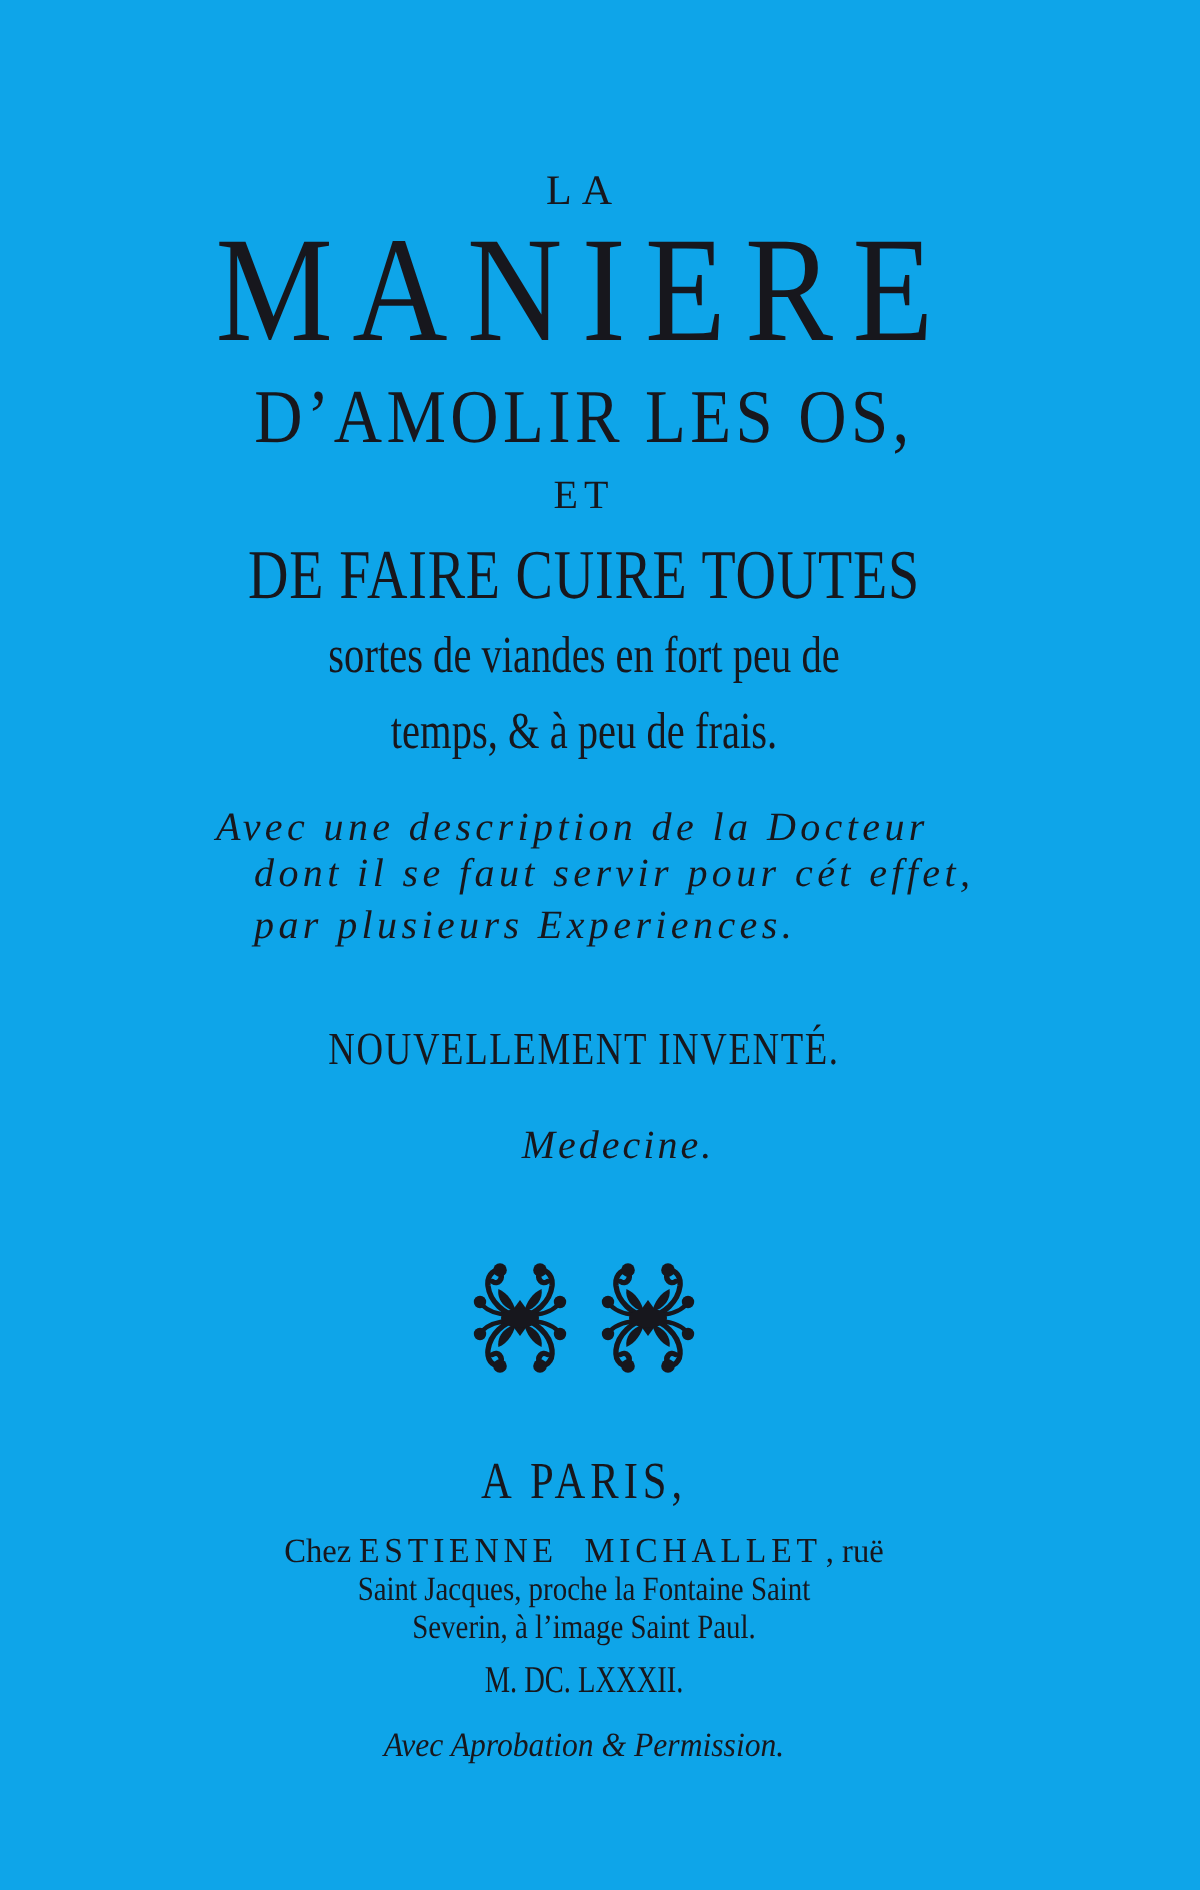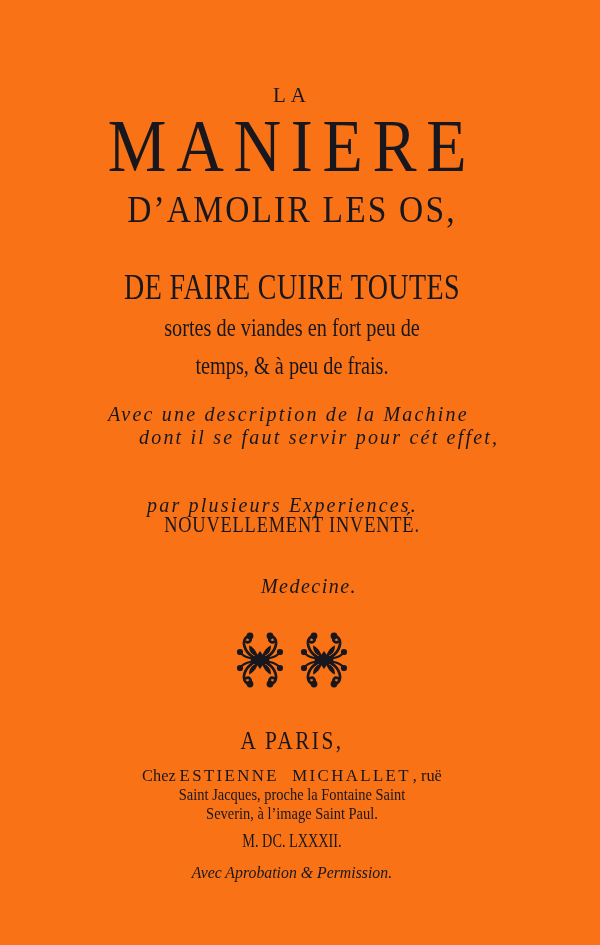--- a/index.html
+++ b/index.html
@@ -1,19 +1,19 @@
 <!DOCTYPE html>
 <html><head>
 <meta charset="utf-8">
 <style>
   html,body{margin:0;padding:0;background:#ffffff;}
   .page{
     position:relative;
     width:600px;height:945px;
-    background:#f97316;
+    background:#0ea5e9;
     color:#17171d;
     font-family:"Liberation Serif","DejaVu Serif",serif;
     overflow:hidden;
   }
   .sheet{position:absolute;left:0;top:0;width:584px;height:945px;}
   .line{
     position:absolute;left:0;right:0;
     text-align:center;white-space:nowrap;
     transform:scaleX(var(--sx,1));
     transform-origin:50% 50%;
@@ -25,50 +25,51 @@
   .it{font-style:italic;}
   
   .la        {top:83px; line-height:24px;font-size:21px;letter-spacing:5px;}
   .maniere   {top:110px;line-height:72px;font-size:75px;letter-spacing:11px;--sx:.88;}
   .amolir    {top:188px;line-height:42px;font-size:38px;letter-spacing:2.5px;--sx:.88;}
   .et        {top:236px;line-height:24px;font-size:20px;letter-spacing:3px;}
   .cuire     {top:268px;line-height:40px;font-size:35px;letter-spacing:.5px;--sx:.80;}
   .sortes    {top:312px;line-height:32px;font-size:26px;--sx:.78;}
   .temps     {top:350px;line-height:32px;font-size:26px;--sx:.78;}
   .desc      {line-height:22px;font-size:20px;letter-spacing:2.2px;}
-  .d0{top:403px;left:108px;} .d1{top:426px;left:139px;}
-  .d2{top:448px;left:127px;} .d3{top:494px;left:127px;margin-left:20px;}
+  .d0{top:403px;left:108px;} .d1{top:426px;left:127px;}
+  .d2{top:448px;left:127px;} .d3{top:452px;left:127px;}
   .novelty   {top:511px;line-height:28px;font-size:23px;letter-spacing:1px;--sx:.80;}
   .par       {top:551px;line-height:26px;font-size:20px;letter-spacing:1.5px;}
-  .medecine  {top:573px;line-height:26px;font-size:20px;letter-spacing:1.5px;padding-left:34px;}
+  .medecine  {top:560px;line-height:26px;font-size:20px;letter-spacing:1.5px;padding-left:34px;}
   .par sup{font-size:12px;vertical-align:6px;letter-spacing:0;}
   .ornament  {top:624px;line-height:70px;}
   .ornament svg{vertical-align:middle;}
   .paris     {top:727px;line-height:28px;font-size:26px;letter-spacing:3px;--sx:.82;}
   .chez      {top:763px;line-height:24px;font-size:17px;--sx:.96;}
   .pub       {font-size:17.5px;letter-spacing:2.5px;word-spacing:7px;padding:0 2px 0 4px;}
   .jacques   {top:784px;line-height:22px;font-size:17px;--sx:.85;}
   .severin   {top:803px;line-height:22px;font-size:17px;--sx:.85;}
   .year      {top:829px;line-height:24px;font-size:19px;--sx:.75;}
   .approb    {top:861px;line-height:24px;font-size:17px;--sx:.93;}
 </style>
 </head>
 <body>
 
 <div class="page">
   <div class="sheet">
 
     <div class="line la">LA</div>
     <div class="line maniere">MANIERE</div>
     <div class="line amolir">D’AMOLIR LES OS,</div>
+    <div class="line et">ET</div>
     <div class="line cuire">DE FAIRE CUIRE TOUTES</div>
     <div class="line sortes">sortes de viandes en fort peu de</div>
     <div class="line temps">temps, &amp; à peu de frais.</div>
 
-    <div class="lleft it desc d0">Avec une description de la Machine</div>
+    <div class="lleft it desc d0">Avec une description de la Docteur</div>
     <div class="lleft it desc d1">dont il se faut servir pour cét effet,</div>
     <div class="lleft it desc d3">par plusieurs Experiences.</div>
 
     <div class="line novelty">NOUVELLEMENT INVENTÉ.</div>
 
     <div class="line it medecine">Medecine.</div>
 
     <div class="line ornament">
       <svg width="128" height="70" viewBox="0 0 128 70" aria-hidden="true">
         <defs>

